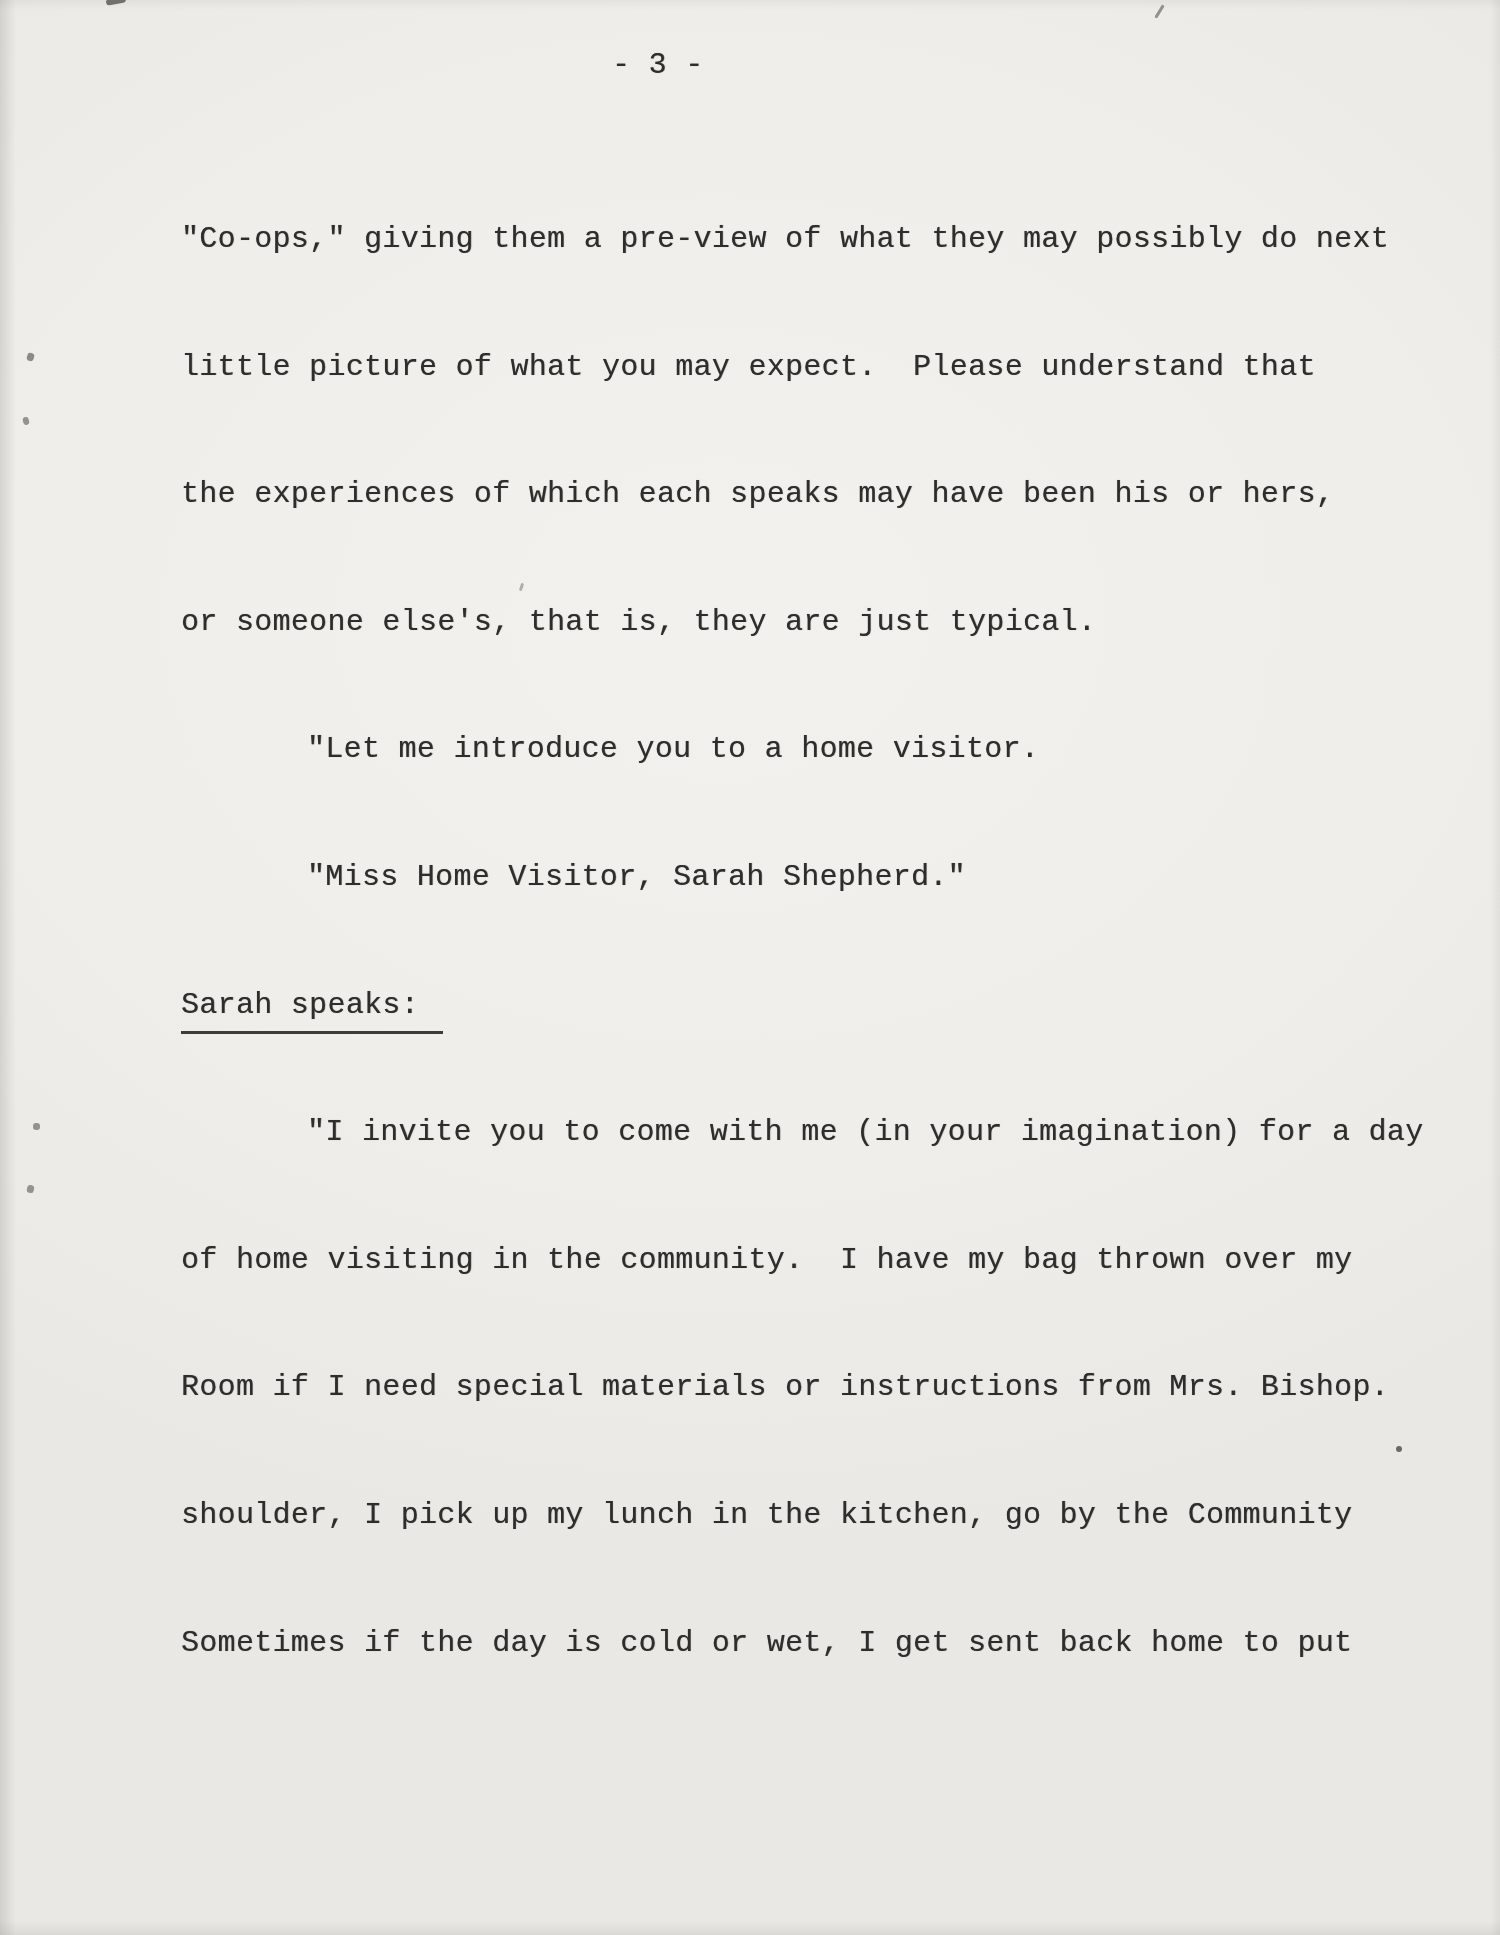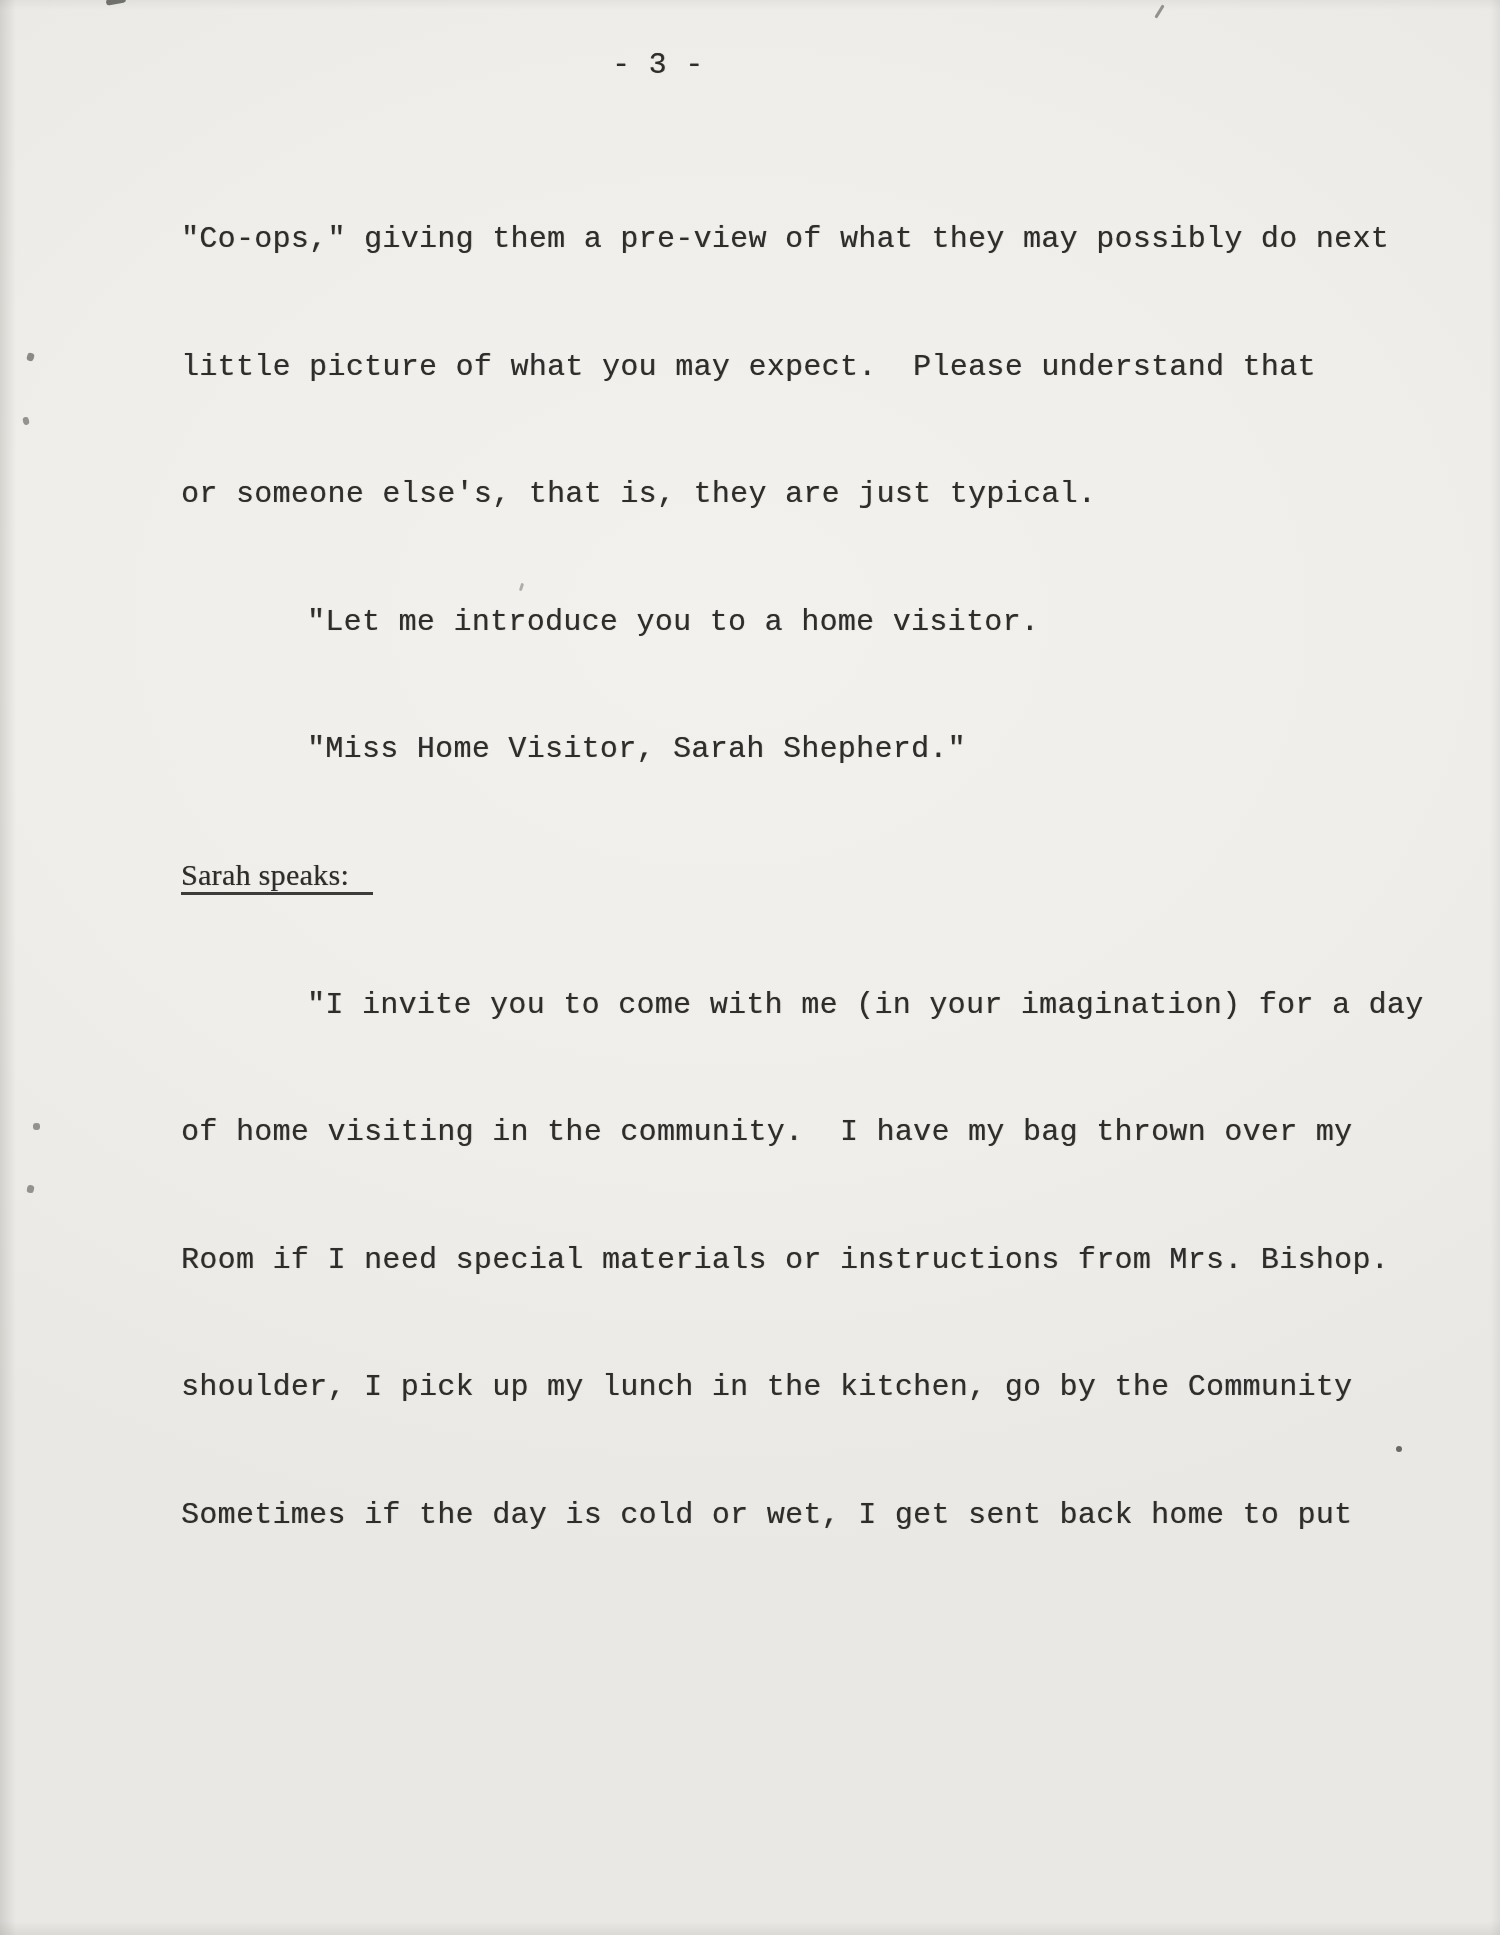--- a/index.html
+++ b/index.html
@@ -50,40 +50,40 @@
   .line {
     height: 59.6px;
     line-height: 59.6px;
   }
   .ind1 { padding-left: 126px; }
   .ind2 { padding-left: 198px; }
   .heading-u {
     display: inline-block;
     line-height: normal;
     border-bottom: 3px solid rgba(46,45,43,0.92);
-    padding-bottom: 0;
+    padding-bottom: 9px;
     padding-right: 24px;
-    font-family: Liberation Serif, serif;
   }
   .speck {
     position: absolute;
     background: #4a4945;
     pointer-events: none;
   }
 </style>
 </head>
 <body>
 
 <div class="paper">
 
   <div class="page-number typed">- 3 -</div>
 
   <div class="text-block typed">
     <div class="line">"Co-ops," giving them a pre-view of what they may possibly do next</div>
     <div class="line">little picture of what you may expect.  Please understand that</div>
+    <div class="line">the experiences of which each speaks may have been his or hers,</div>
     <div class="line">or someone else's, that is, they are just typical.</div>
     <div class="line ind1">"Let me introduce you to a home visitor.</div>
     <div class="line ind1">"Miss Home Visitor, Sarah Shepherd."</div>
     <div class="line"><span class="heading-u">Sarah speaks:</span></div>
     <div class="line ind1">"I invite you to come with me (in your imagination) for a day</div>
     <div class="line">of home visiting in the community.  I have my bag thrown over my</div>
     <div class="line">Room if I need special materials or instructions from Mrs. Bishop.</div>
     <div class="line">shoulder, I pick up my lunch in the kitchen, go by the Community</div>
     <div class="line">Sometimes if the day is cold or wet, I get sent back home to put</div>
     

